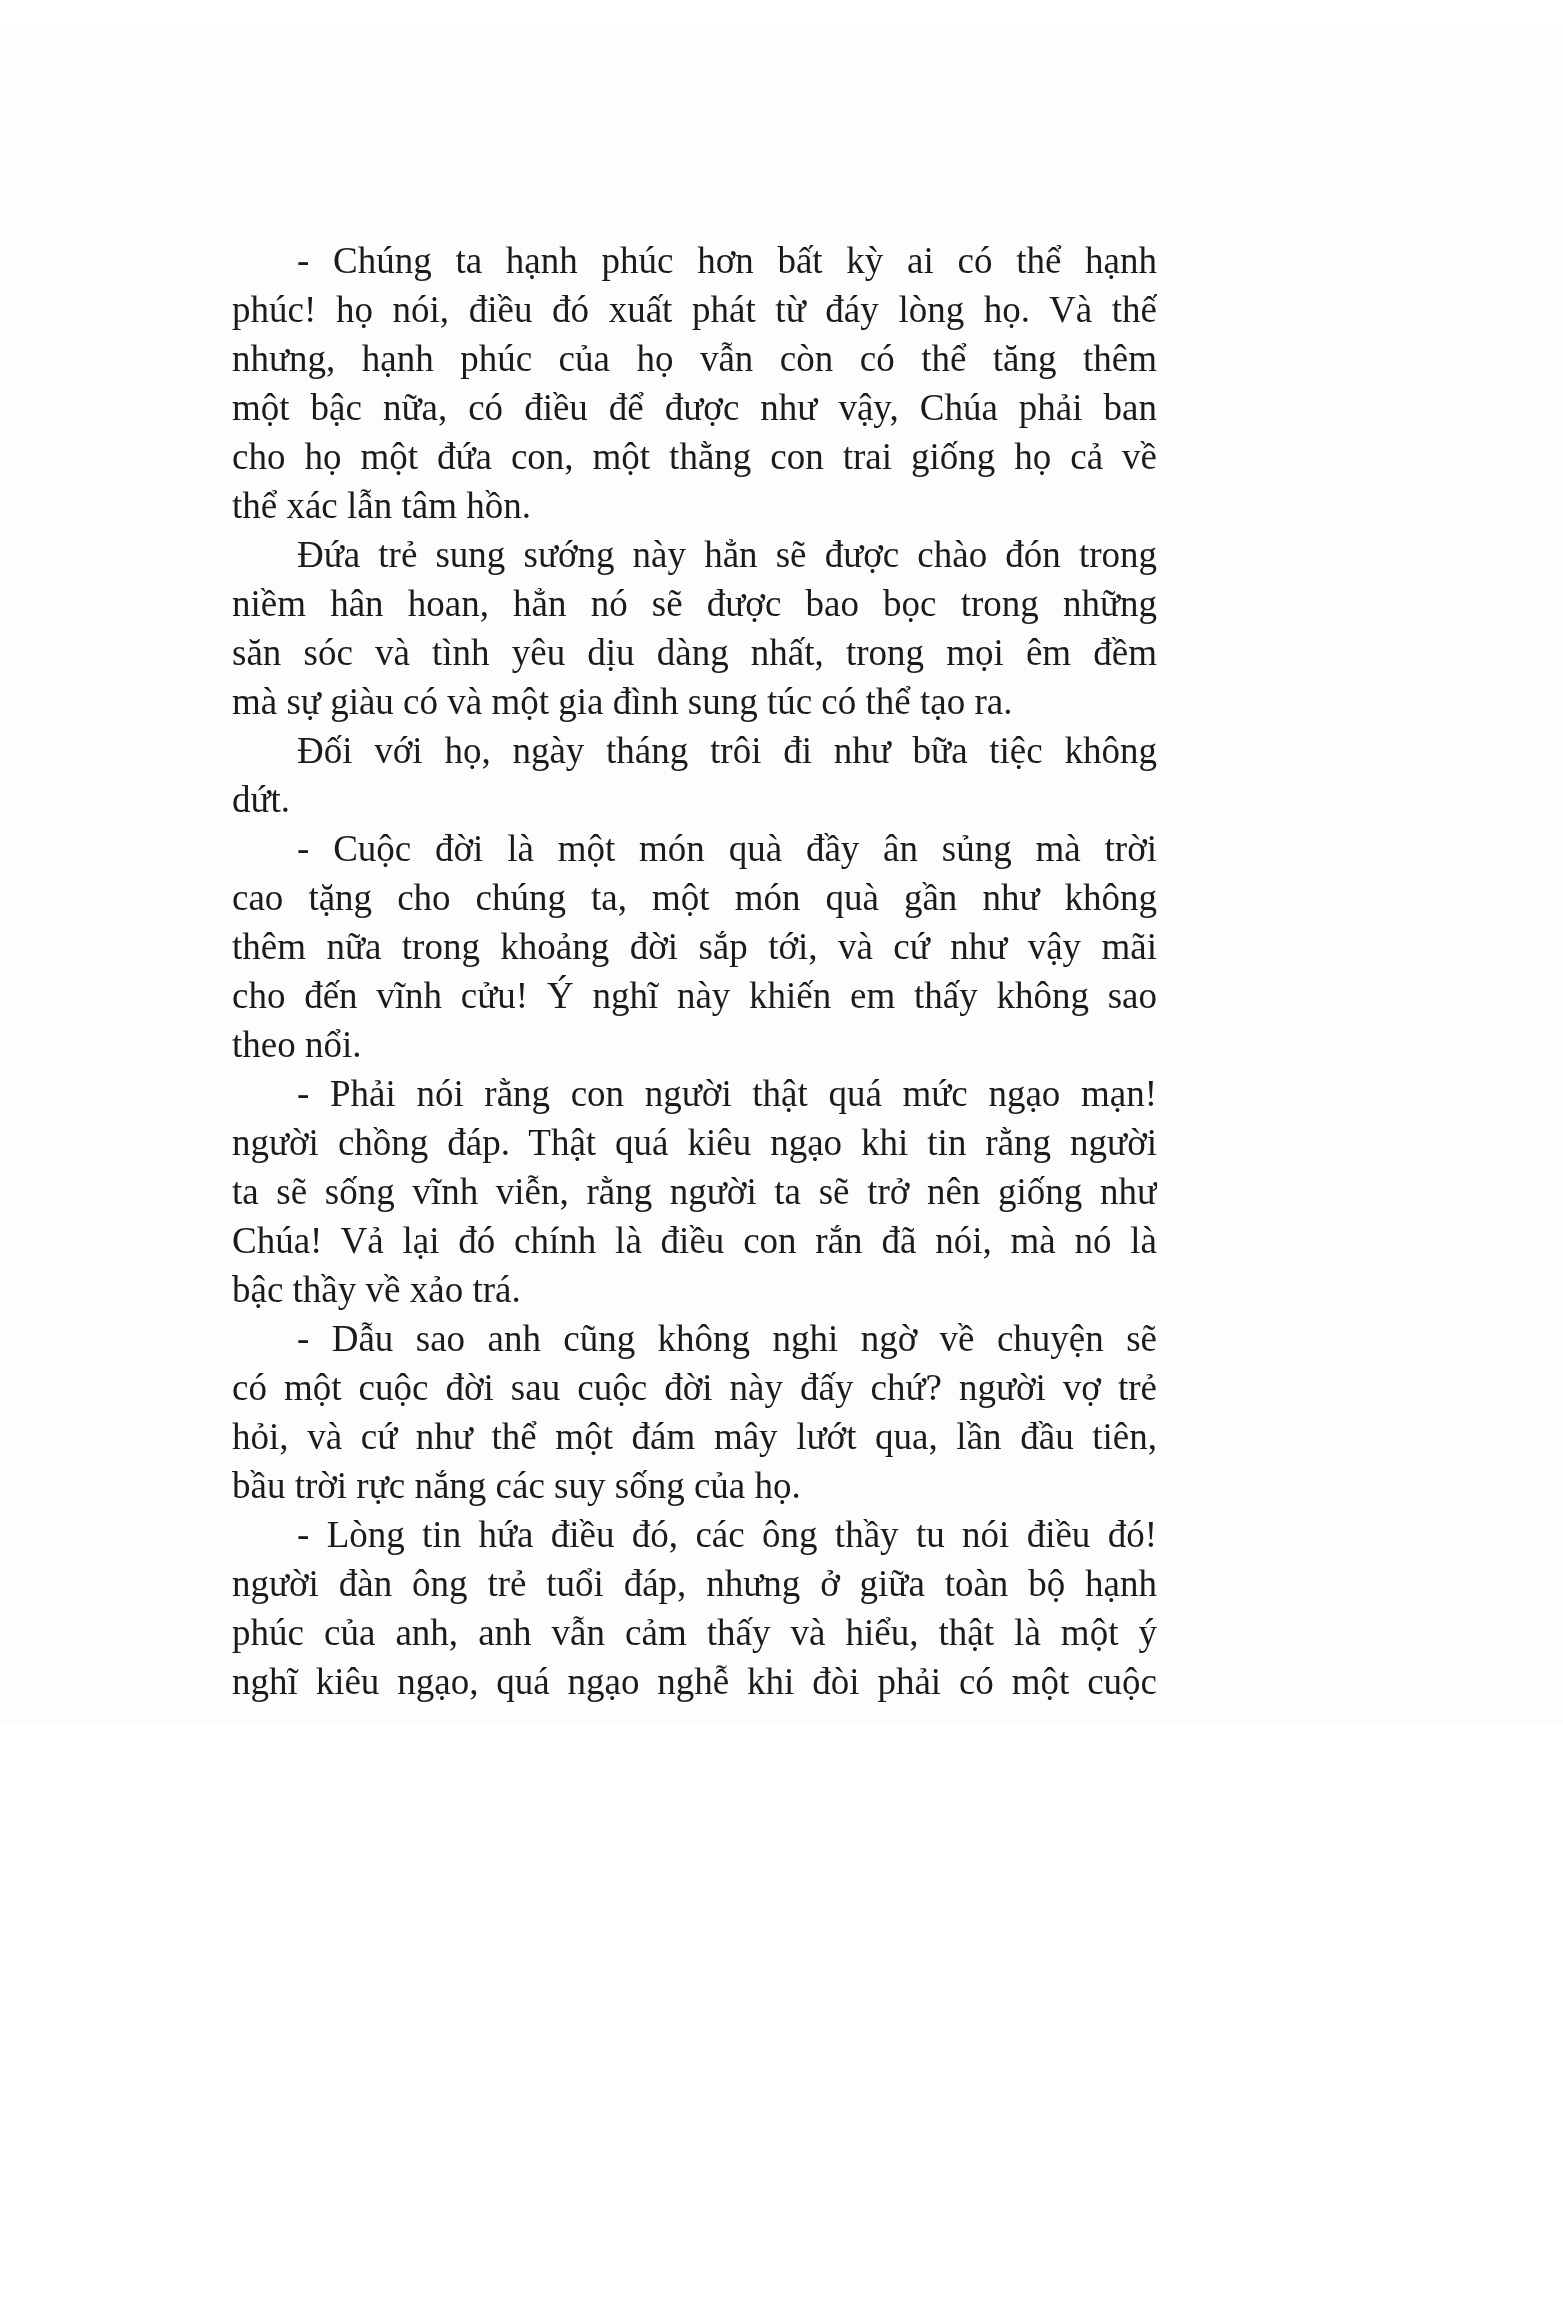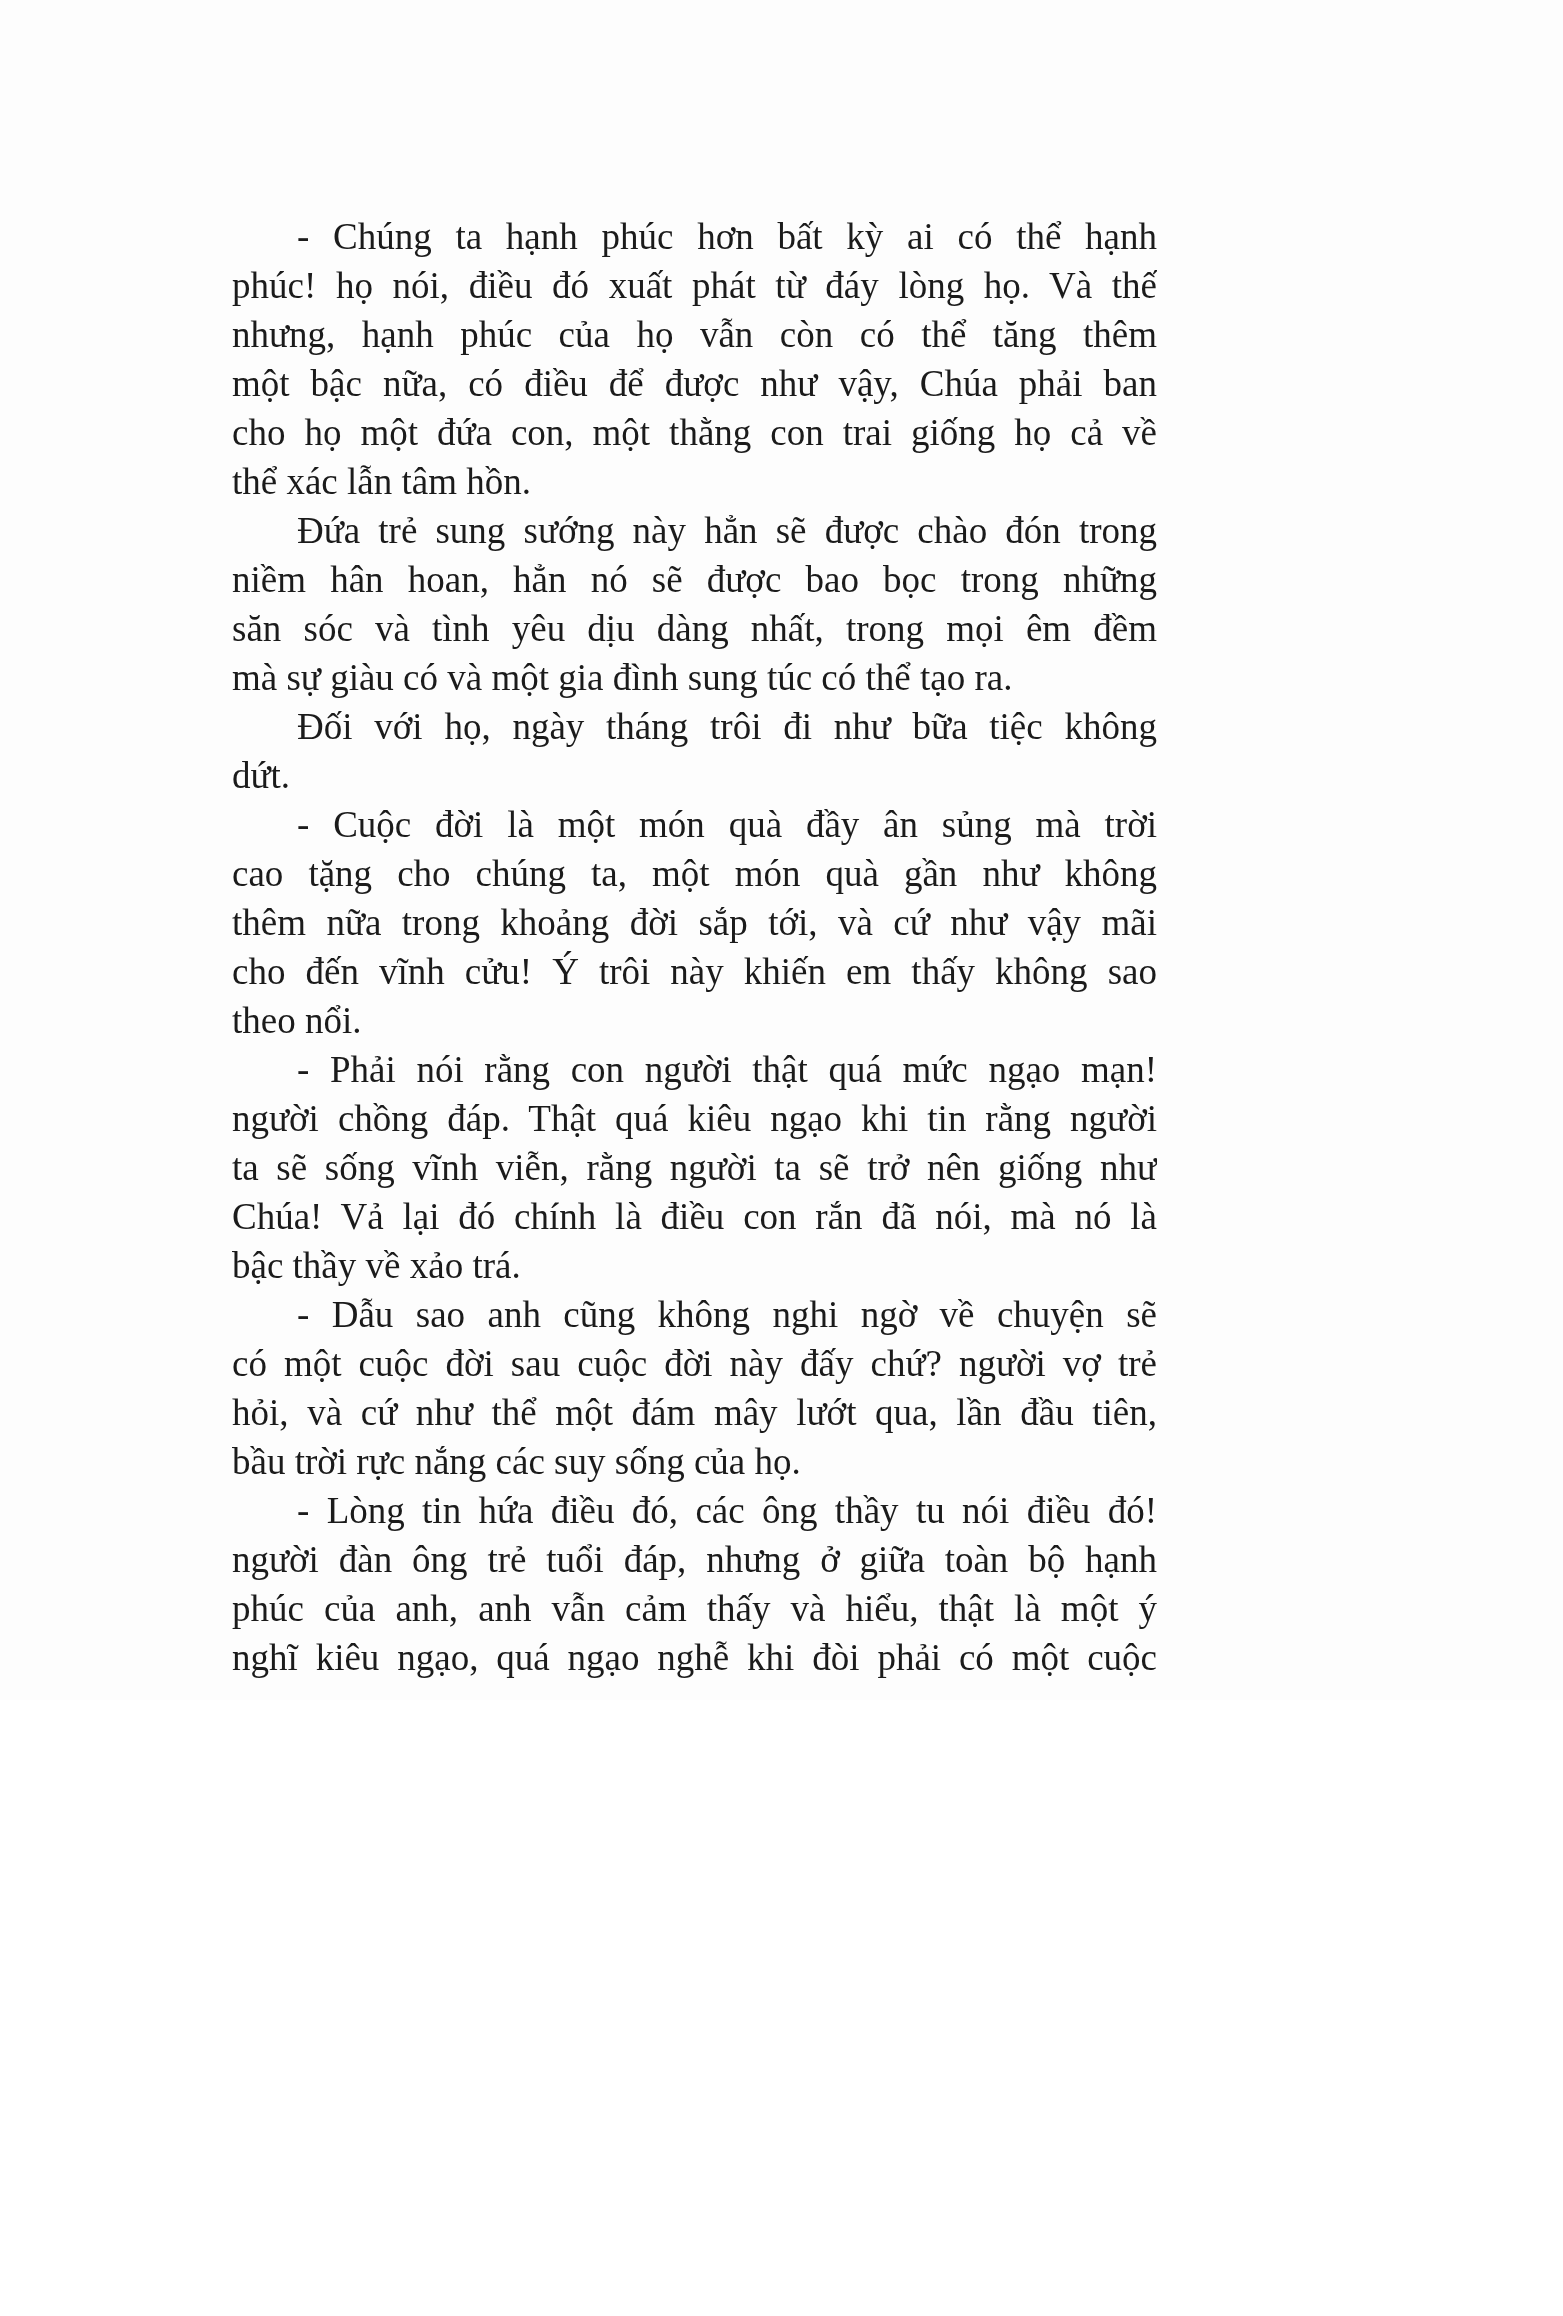--- a/index.html
+++ b/index.html
@@ -8,20 +8,21 @@
     background: #ffffff;
   }
   .page {
     position: relative;
     width: 1563px;
     height: 1700px;
     background: #fdfdfd;
     font-family: "Liberation Serif", "DejaVu Serif", serif;
     color: #1b1b1b;
     overflow: hidden;
+    margin-top: 24px;
   }
   .text-block {
     position: absolute;
     left: 232px;
     top: 212px;
     width: 925px;
   }
   .line {
     font-size: 37px;
     line-height: 49px;
@@ -69,21 +70,21 @@
       <div class="line last">thể xác lẫn tâm hồn.</div>
       <div class="line first">Đứa trẻ sung sướng này hẳn sẽ được chào đón trong</div>
       <div class="line">niềm hân hoan, hẳn nó sẽ được bao bọc trong những</div>
       <div class="line">săn sóc và tình yêu dịu dàng nhất, trong mọi êm đềm</div>
       <div class="line last">mà sự giàu có và một gia đình sung túc có thể tạo ra.</div>
       <div class="line first">Đối với họ, ngày tháng trôi đi như bữa tiệc không</div>
       <div class="line last">dứt.</div>
       <div class="line first">- Cuộc đời là một món quà đầy ân sủng mà trời</div>
       <div class="line">cao tặng cho chúng ta, một món quà gần như không</div>
       <div class="line">thêm nữa trong khoảng đời sắp tới, và cứ như vậy mãi</div>
-      <div class="line">cho đến vĩnh cửu! Ý trôi này khiến em thấy không sao</div>
+      <div class="line">cho đến vĩnh cửu! Ý nghĩ này khiến em thấy không sao</div>
       <div class="line last">theo nổi.</div>
       <div class="line first">- Phải nói rằng con người thật quá mức ngạo mạn!</div>
       <div class="line">người chồng đáp. Thật quá kiêu ngạo khi tin rằng người</div>
       <div class="line">ta sẽ sống vĩnh viễn, rằng người ta sẽ trở nên giống như</div>
       <div class="line">Chúa! Vả lại đó chính là điều con rắn đã nói, mà nó là</div>
       <div class="line last">bậc thầy về xảo trá.</div>
       <div class="line first">- Dẫu sao anh cũng không nghi ngờ về chuyện sẽ</div>
       <div class="line">có một cuộc đời sau cuộc đời này đấy chứ? người vợ trẻ</div>
       <div class="line">hỏi, và cứ như thể một đám mây lướt qua, lần đầu tiên,</div>
       <div class="line last">bầu trời rực nắng các suy sống của họ.</div>

